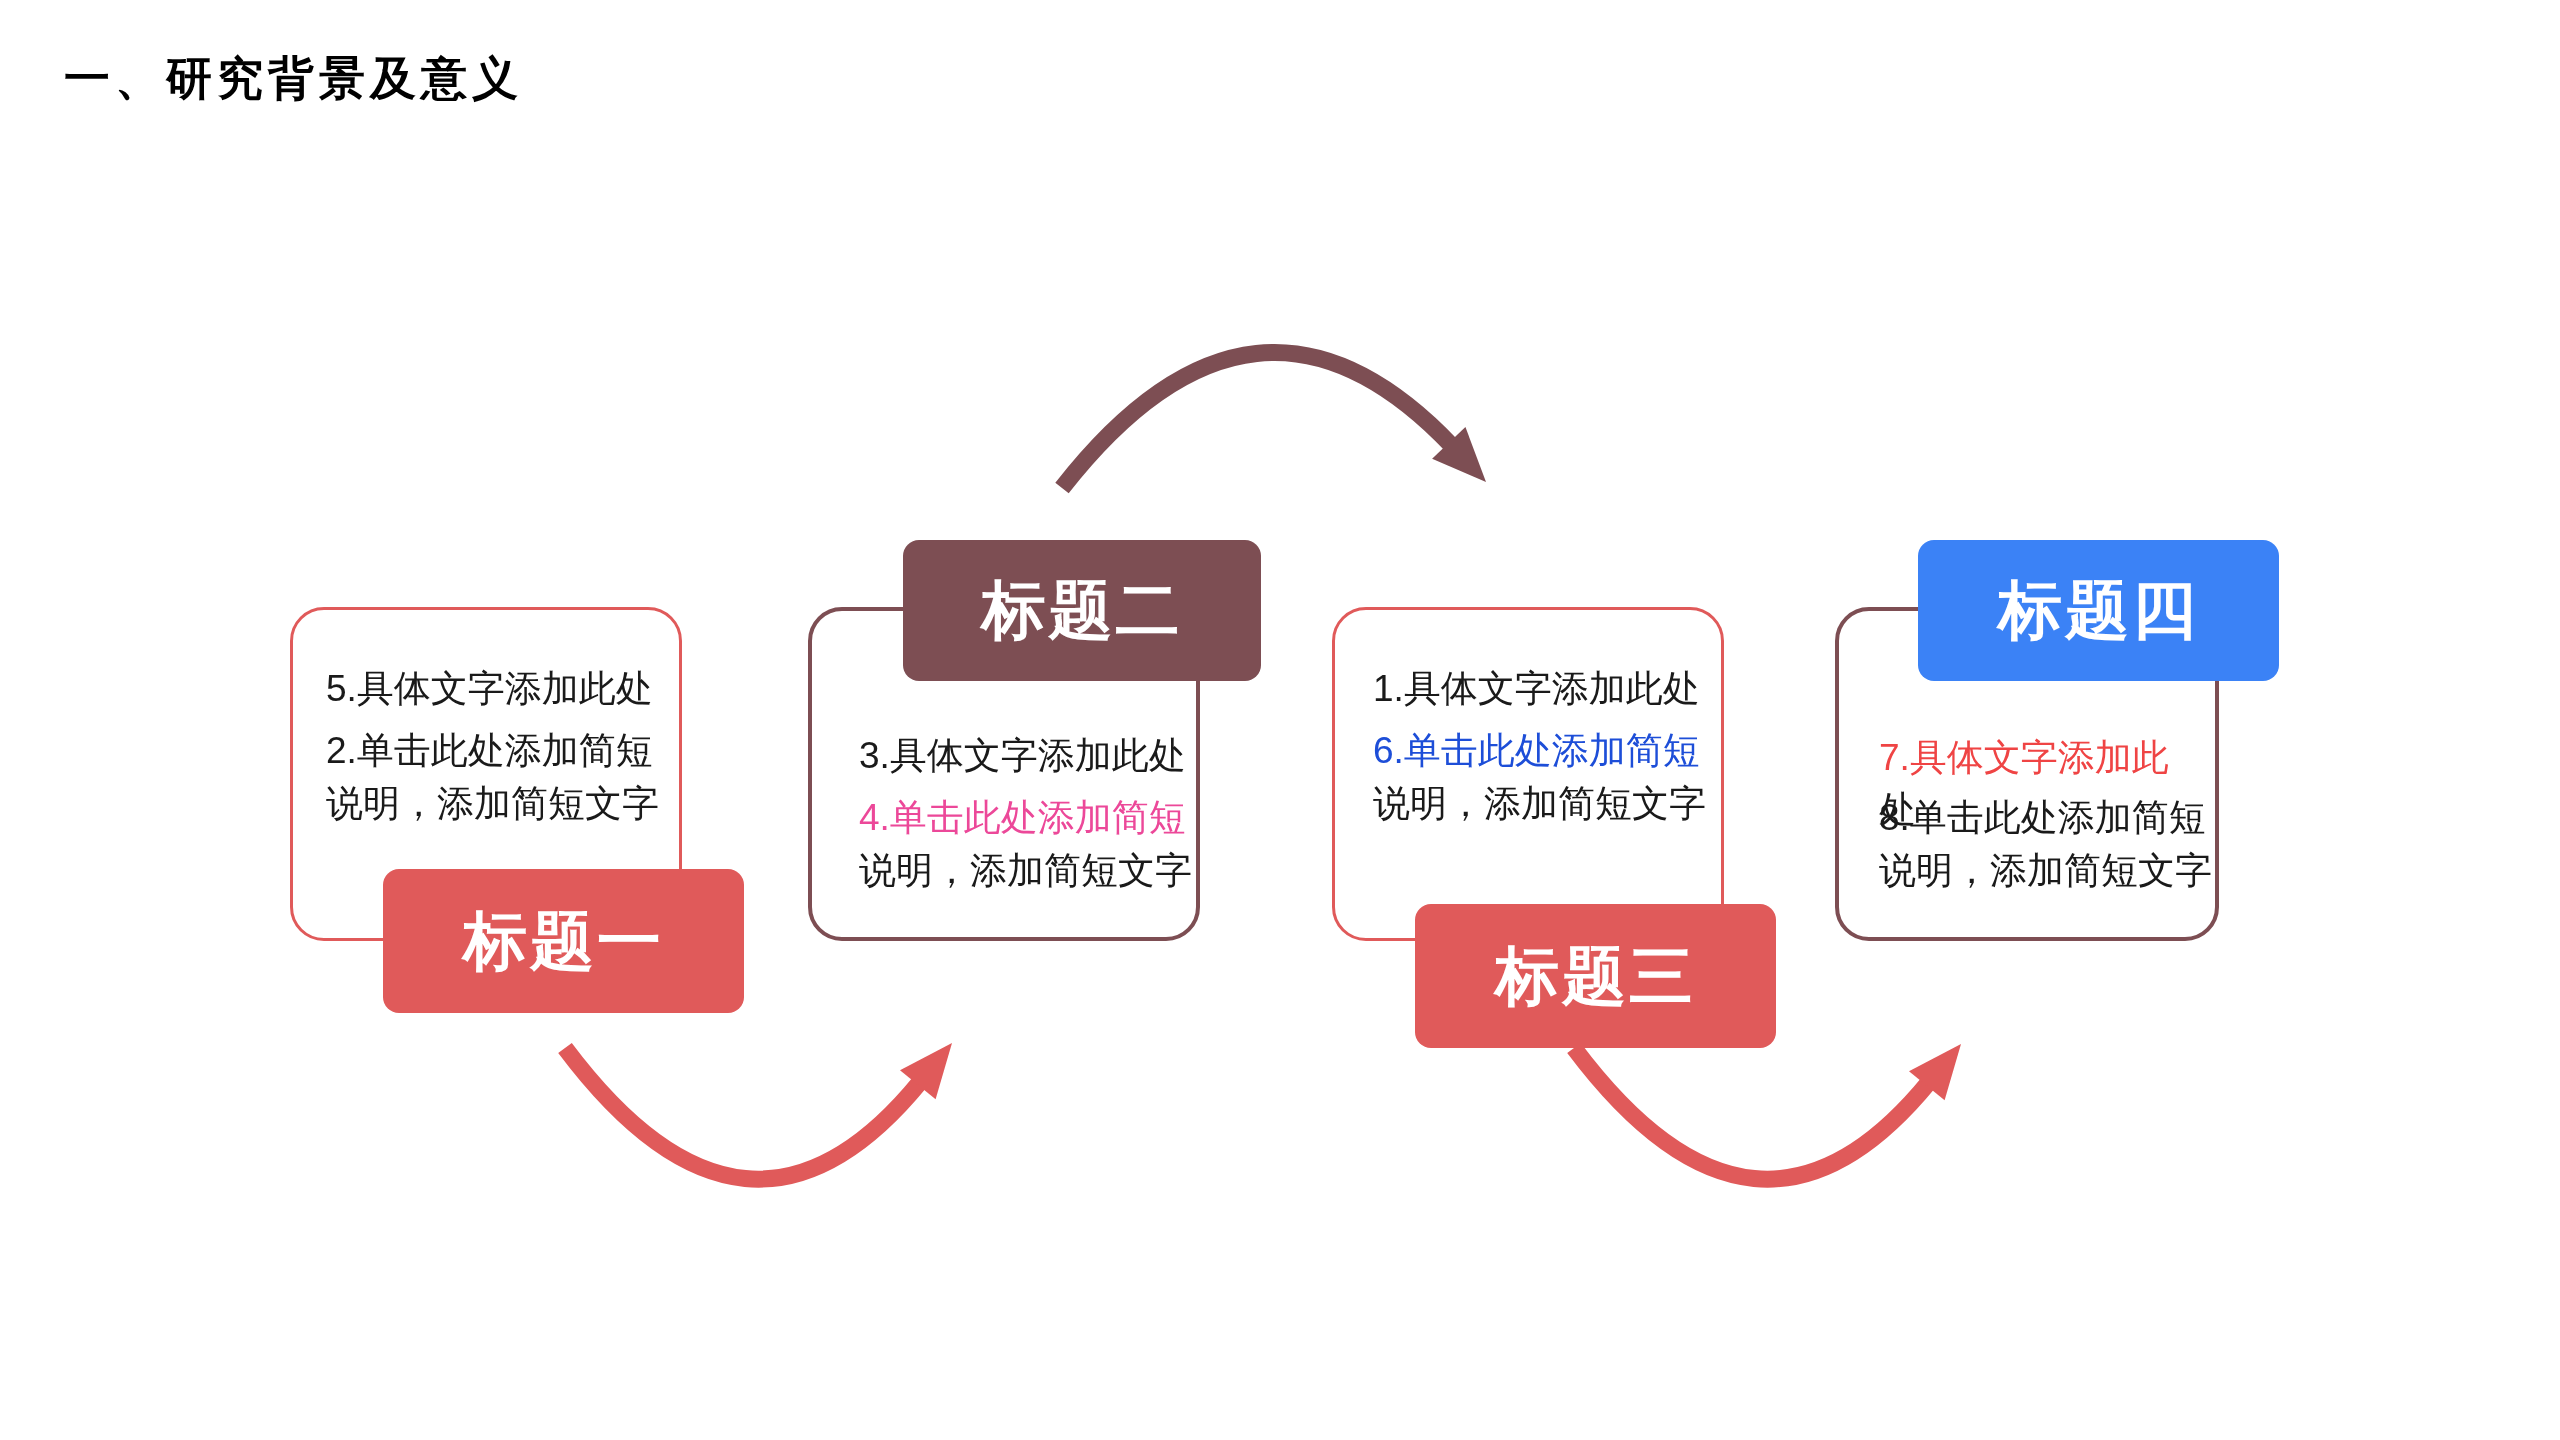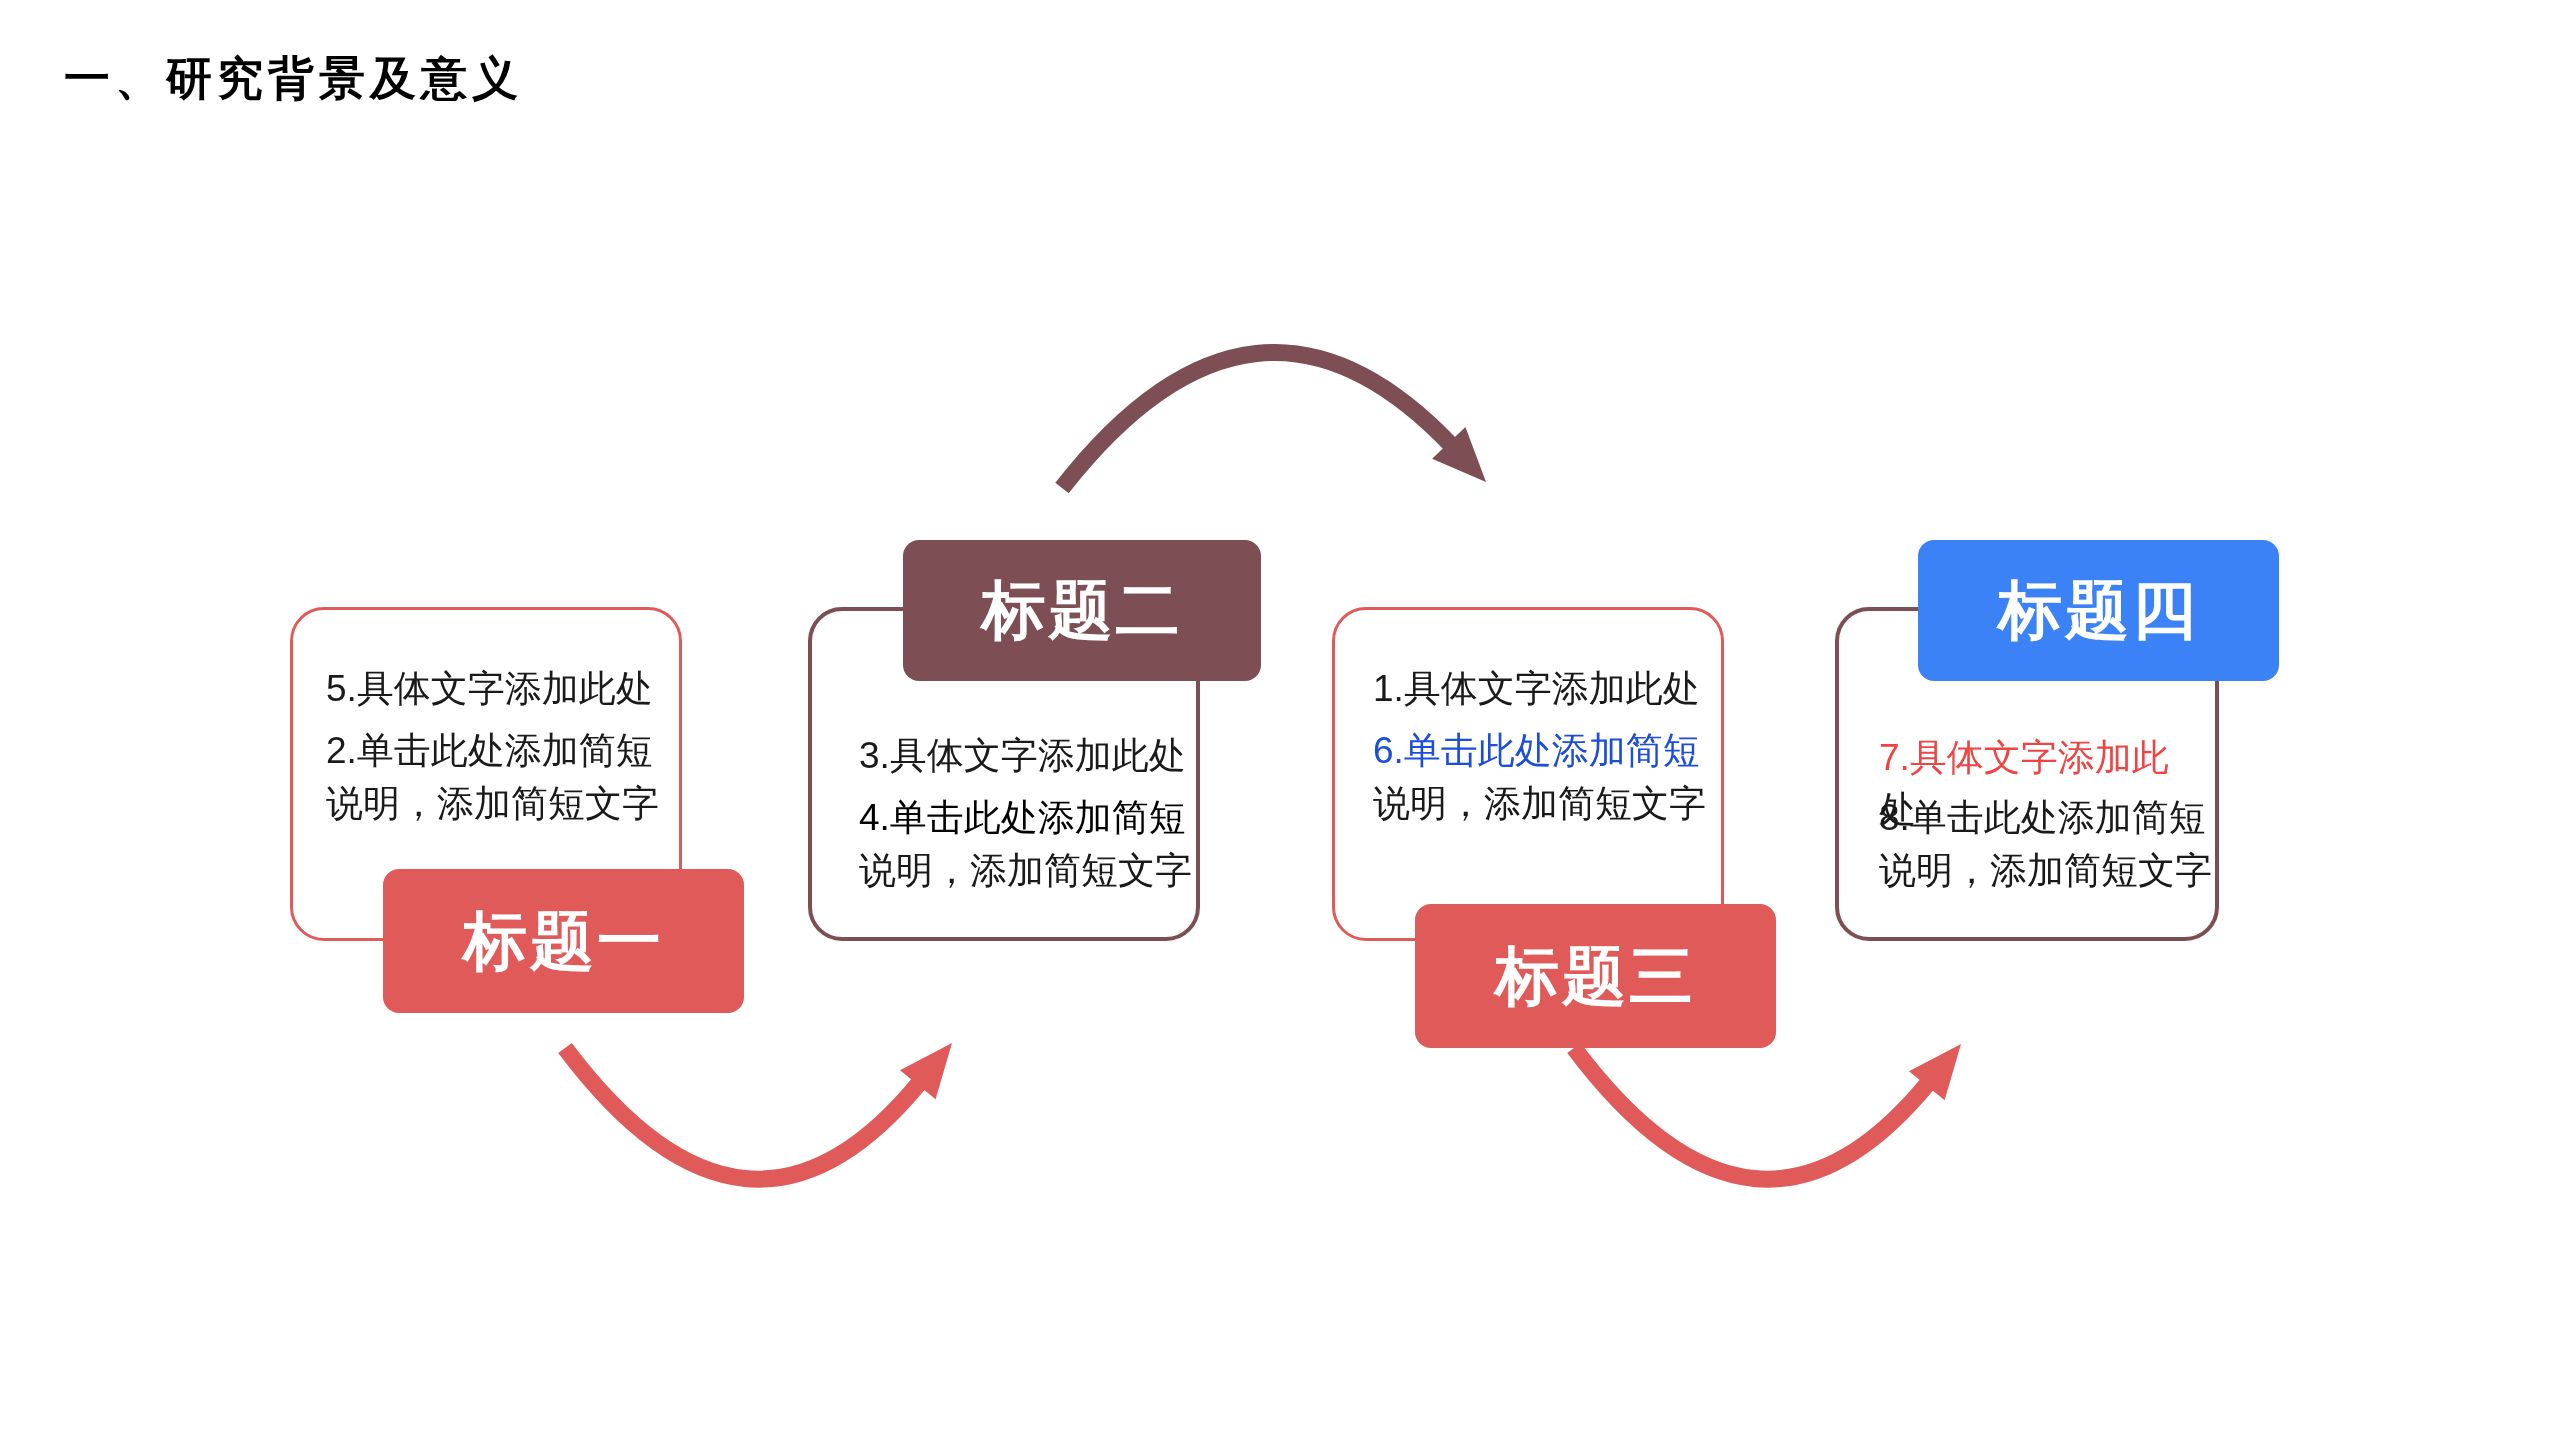--- a/index.html
+++ b/index.html
@@ -90,21 +90,21 @@
     <div class="box-line" style="left: 33px; top: 56px; color: rgb(26, 26, 26);">5.具体文字添加此处</div>
     <div class="box-line" style="left: 33px; top: 118px; color: rgb(26, 26, 26);">2.单击此处添加简短</div>
     <div class="box-line" style="left: 33px; top: 171px; color: rgb(26, 26, 26);">说明，添加简短文字</div>
   </div>
   <div class="title-badge theme-red" style="left: 383px; top: 869px; width: 361px; height: 144px; background-color: rgb(224, 90, 90);">
     <span class="badge-label" style="color: rgb(255, 255, 255); font-family: Liberation Mono, monospace;">标题一</span>
   </div>
 
   <div class="content-box theme-maroon" style="left: 808px; top: 607px; width: 392px; height: 334px; border-color: rgb(125, 78, 83);">
     <div class="box-line" style="left: 47px; top: 122px; color: rgb(26, 26, 26);">3.具体文字添加此处</div>
-    <div class="box-line" style="left: 47px; top: 184px; color: #000000;">4.单击此处添加简短</div>
+    <div class="box-line" style="left: 47px; top: 184px; color: #ec4899;">4.单击此处添加简短</div>
     <div class="box-line" style="left: 47px; top: 237px; color: rgb(26, 26, 26);">说明，添加简短文字</div>
   </div>
   <div class="title-badge theme-maroon" style="left: 903px; top: 540px; width: 358px; height: 141px; background-color: rgb(125, 78, 83);">
     <span class="badge-label" style="color: rgb(255, 255, 255);">标题二</span>
   </div>
 
   <div class="content-box theme-red" style="left: 1332px; top: 607px; width: 392px; height: 334px; border-color: rgb(224, 90, 90);">
     <div class="box-line" style="left: 38px; top: 56px; color: rgb(26, 26, 26);">1.具体文字添加此处</div>
     <div class="box-line" style="left: 38px; top: 118px; color: #1d4ed8;">6.单击此处添加简短</div>
     <div class="box-line" style="left: 38px; top: 171px; color: rgb(26, 26, 26);">说明，添加简短文字</div>

